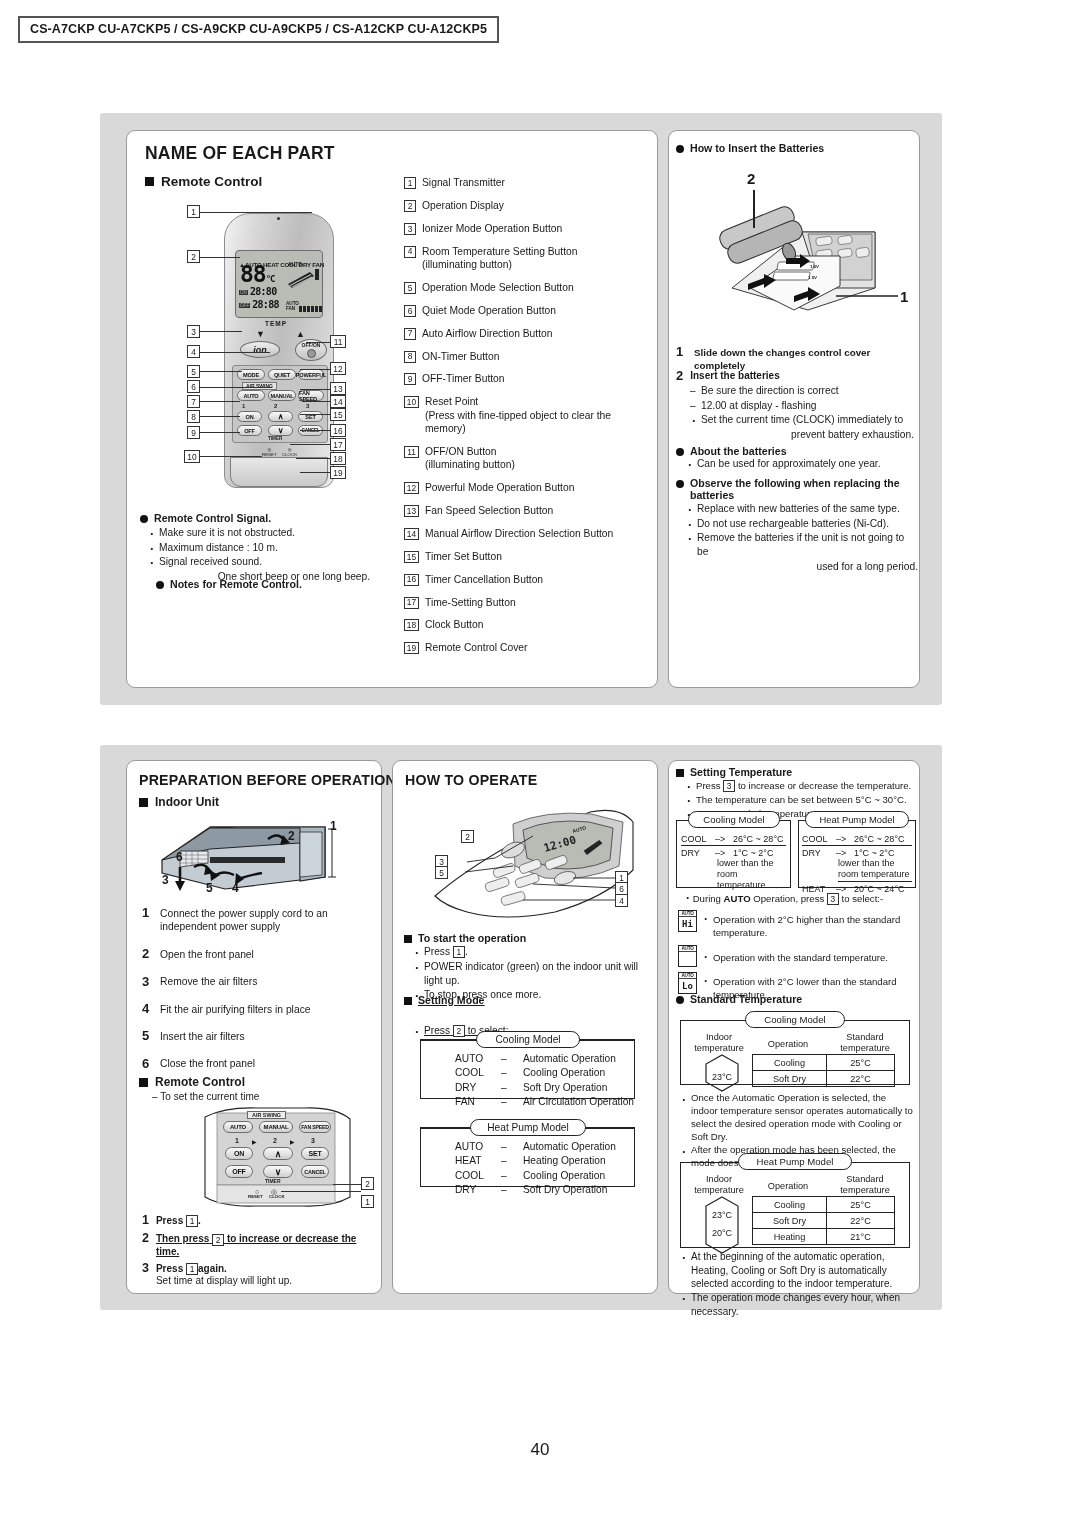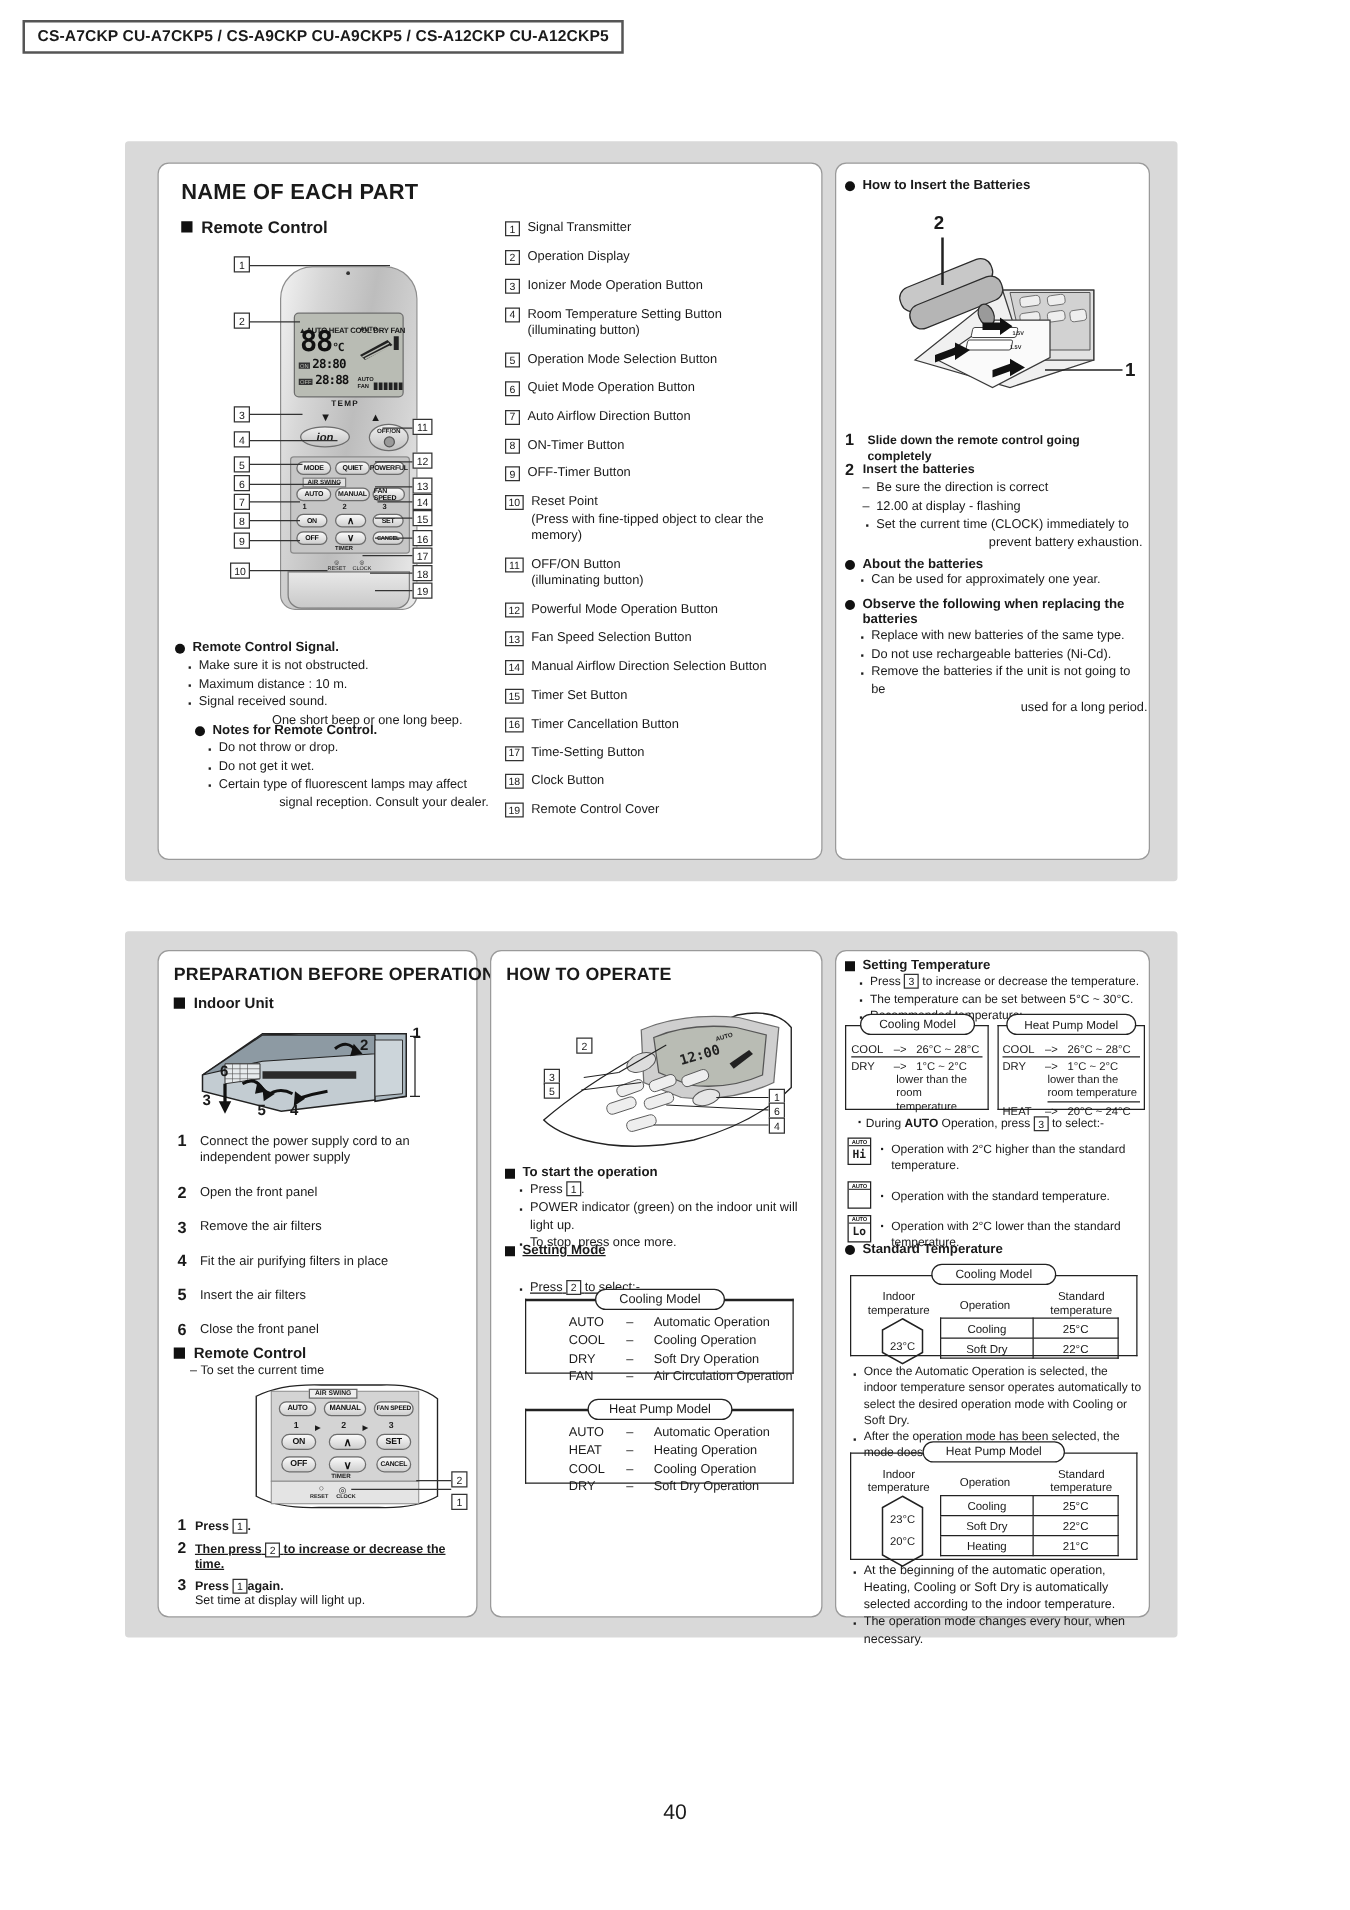--- a/index.html
+++ b/index.html
@@ -396,26 +396,20 @@
       <li>Make sure it is not obstructed.</li>
       <li>Maximum distance : 10 m.</li>
       <li>Signal received sound.</li>
       <li class="nomark">One short beep or one long beep.</li>
     </ul>
   </div>
   <div style="position:absolute;left:156px;top:578px;width:235px;">
     <div class="dot-head">
         <span>Notes for Remote Control.</span>
       </div>
-    <ul class="bullets" style="margin-left:8px;margin-top:2px;">
-      <li>Do not throw or drop.</li>
-      <li>Do not get it wet.</li>
-      <li>Certain type of fluorescent lamps may affect</li>
-      <li class="nomark">signal reception. Consult your dealer.</li>
-    </ul>
   </div>
 
   <div class="white-card card-t2"></div>
   <div class="dot-head" style="position:absolute;left:676px;top:142px;width:235px;">
     <span>How  to Insert the Batteries</span>
   </div>
 
   <div style="position:absolute;left:690px;top:170px;width:225px;height:160px;">
     <div style="position:absolute;left:57px;top:0;font-size:15px;font-weight:bold;">2</div>
     <div class="lead-line v" style="left:63px;top:20px;height:38px;width:1.5px;background:#222;"></div>
@@ -448,21 +442,21 @@
       <line x1="146" y1="126" x2="208" y2="126" stroke="#222" stroke-width="1.3"></line>
     </svg>
     <div style="position:absolute;left:210px;top:118px;font-size:15px;font-weight:bold;">1</div>
     <div style="position:absolute;left:120px;top:94px;font-size:4.4px;font-weight:bold;">1.5V</div>
     <div style="position:absolute;left:118px;top:105px;font-size:4.4px;font-weight:bold;">1.5V</div>
   </div>
 
   <div class="steps" style="position:absolute;left:676px;top:344px;width:238px;">
     <div class="step" style="margin-bottom:8px;">
       <span class="n">1</span>
-      <span class="txt" style="font-weight:bold;font-size:9.8px;">Slide down the remote control going completely</span>
+      <span class="txt" style="font-weight:bold;font-size:9.8px;">Slide down the changes control cover completely</span>
     </div>
   </div>
 
   <div style="position:absolute;left:676px;top:368px;width:238px;">
     <div style="display:flex;gap:7px;align-items:flex-start;">
       <span style="font-size:13px;font-weight:bold;">2</span>
       <span style="font-weight:bold;font-size:10px;padding-top:2px;">Insert the batteries</span>
     </div>
     <ul class="bullets" style="margin-left:14px;margin-top:1px;">
       <li class="dash">Be sure the direction is correct</li>

